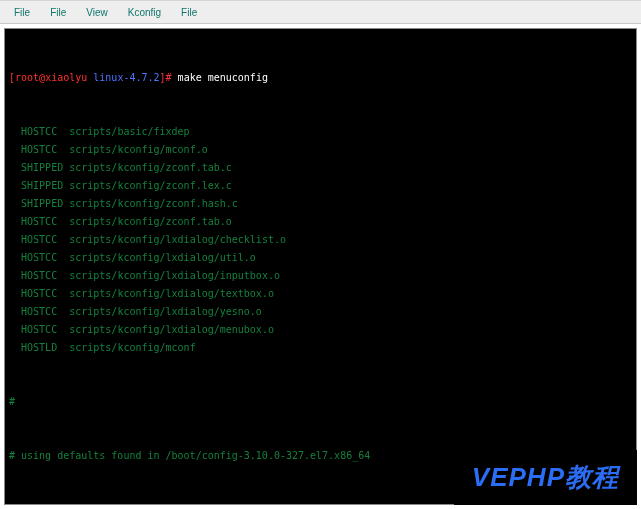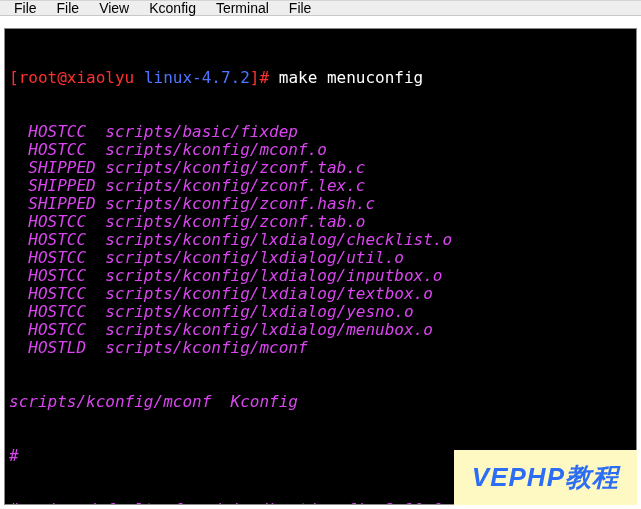--- a/index.html
+++ b/index.html
@@ -1,86 +1,84 @@
 <!DOCTYPE html>
 <html><head>
 <meta charset="utf-8">
 <style>
   * { margin: 0; padding: 0; box-sizing: border-box; }
   html, body { width: 641px; height: 509px; overflow: hidden; font-family: sans-serif; }
   body { background: #fff; position: relative; }
 
   .menubar {
-    height: 16px;
+    height: 24px;
     background: #eeeeee;
     border-top: 1px solid #d4d4d4;
     border-bottom: 1px solid #c8c8c8;
     display: flex;
     align-items: center;
     padding: 0 4px;
-    font-size: 14px;
-    color: #000000;
+    font-size: 10px;
+    color: #0f766e;
   }
   .menubar .item {
     padding: 2px 10px;
     cursor: default;
   }
 
   .terminal {
     position: absolute;
     left: 4px;
     right: 4px;
     top: 28px;
     bottom: 4px;
     background: #000000;
     border: 1px solid #8a8a8a;
     font-family: "DejaVu Sans Mono", Menlo, Consolas, monospace;
-    font-size: 16px;
+    font-size: 10px;
     line-height: 18px;
     color: #00ff00;
     padding: 4px 6px 4px 4px;
     white-space: pre;
     overflow: hidden;
   }
   .line { display: block; min-height: 18px; }
   .prompt-red { color: #ff3030; }
   .prompt-blue { color: #4f74ff; }
   .white { color: #ffffff; }
-  .green { color: #d946ef; font-style: italic; }
+  .green { color: #15803d; }
 
   .watermark {
     position: absolute;
     right: 4px;
     bottom: 4px;
-    background: #fef9c3;
+    background: #000000;
     color: #2b6df4;
     font-family: "Arial", "Microsoft YaHei", sans-serif;
     font-weight: 700;
     font-size: 26px;
     padding: 10px 18px;
     letter-spacing: 1px;
     font-style: italic;
   }
 </style>
 </head>
 <body>
 
 <div class="menubar">
   <div class="item">File</div>
   <div class="item">File</div>
   <div class="item">View</div>
   <div class="item">Kconfig</div>
-  <div class="item">Terminal</div>
   <div class="item">File</div>
 </div>
 
 <div class="terminal">
   <span class="line"><span class="prompt-red">[</span><span class="prompt-red">root@xiaolyu</span><span class="prompt-red"> </span><span class="prompt-blue">linux-4.7.2</span><span class="prompt-red">]# </span><span class="white">make menuconfig</span></span>
   <span id="compile-block"><span class="line green"><span>  HOSTCC  </span><span>scripts/basic/fixdep</span></span><span class="line green"><span>  HOSTCC  </span><span>scripts/kconfig/mconf.o</span></span><span class="line green"><span>  SHIPPED </span><span>scripts/kconfig/zconf.tab.c</span></span><span class="line green"><span>  SHIPPED </span><span>scripts/kconfig/zconf.lex.c</span></span><span class="line green"><span>  SHIPPED </span><span>scripts/kconfig/zconf.hash.c</span></span><span class="line green"><span>  HOSTCC  </span><span>scripts/kconfig/zconf.tab.o</span></span><span class="line green"><span>  HOSTCC  </span><span>scripts/kconfig/lxdialog/checklist.o</span></span><span class="line green"><span>  HOSTCC  </span><span>scripts/kconfig/lxdialog/util.o</span></span><span class="line green"><span>  HOSTCC  </span><span>scripts/kconfig/lxdialog/inputbox.o</span></span><span class="line green"><span>  HOSTCC  </span><span>scripts/kconfig/lxdialog/textbox.o</span></span><span class="line green"><span>  HOSTCC  </span><span>scripts/kconfig/lxdialog/yesno.o</span></span><span class="line green"><span>  HOSTCC  </span><span>scripts/kconfig/lxdialog/menubox.o</span></span><span class="line green"><span>  HOSTLD  </span><span>scripts/kconfig/mconf</span></span></span>
-  <span class="line green">scripts/kconfig/mconf  Kconfig</span>
   <span class="line green">#</span>
   <span class="line green"># using defaults found in /boot/config-3.10.0-327.el7.x86_64</span>
   
   
   
   
   
   
   
 </div>

